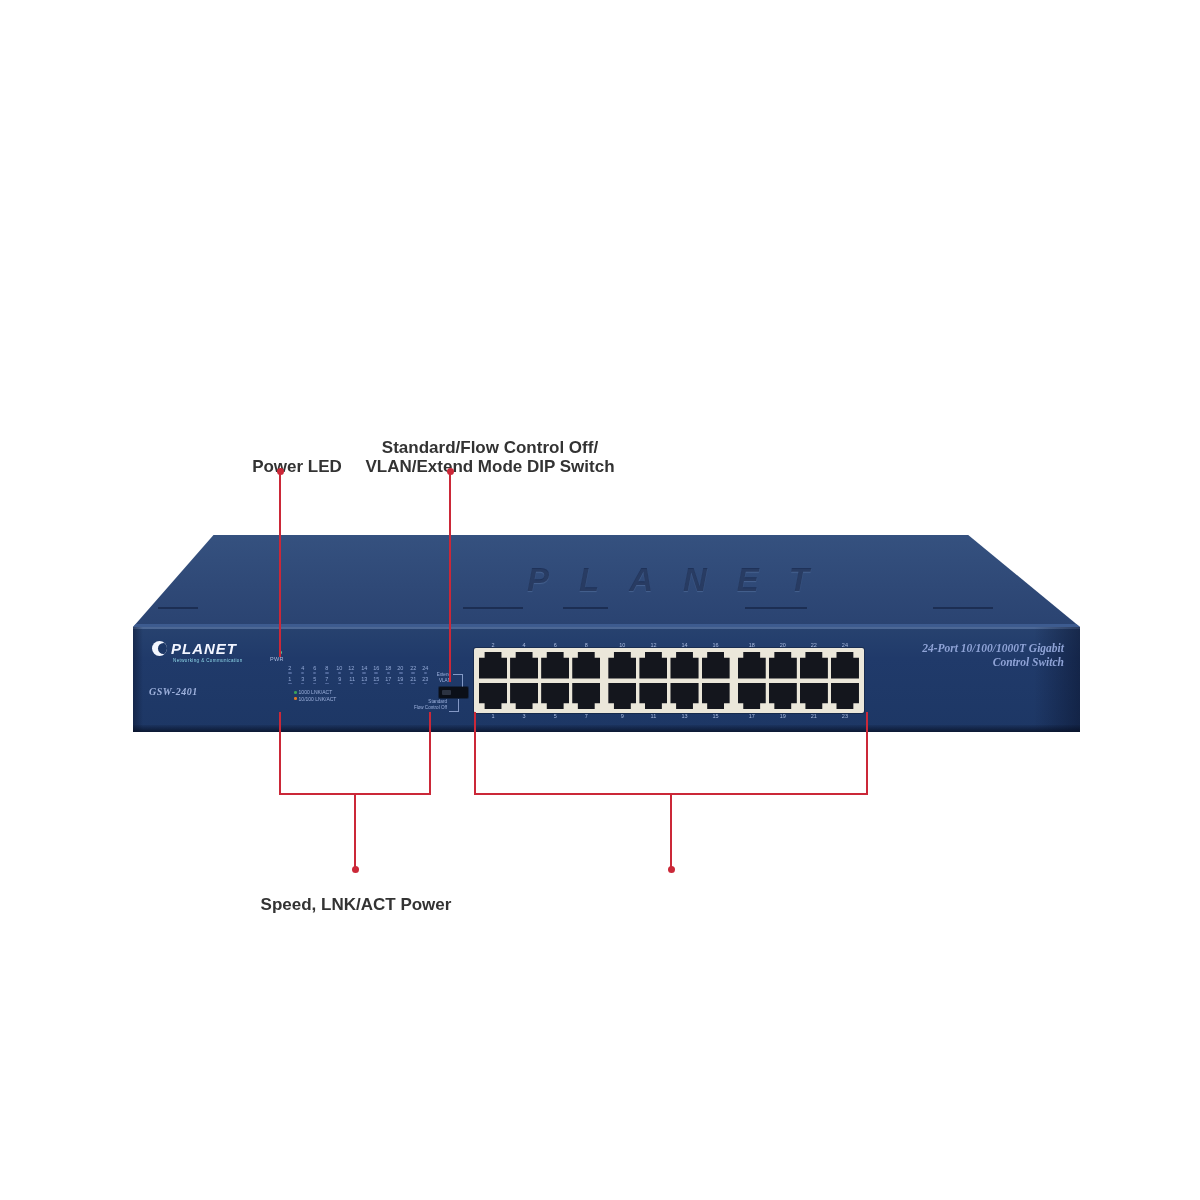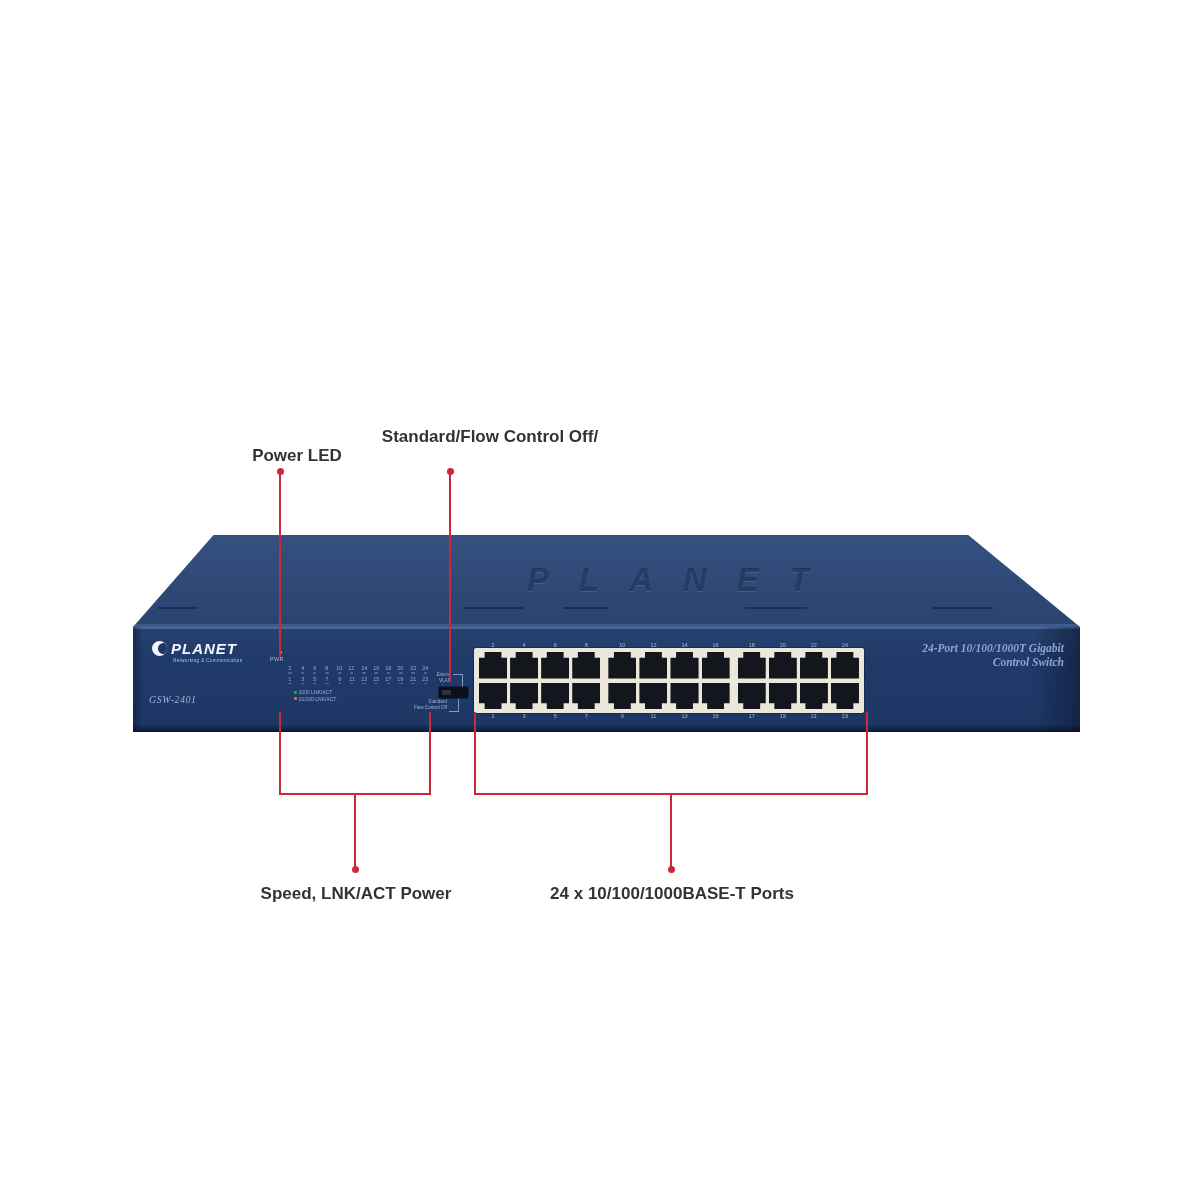--- a/index.html
+++ b/index.html
@@ -1,20 +1,20 @@
 <!DOCTYPE html>
 <html style="--annotation-line: #cb2838; --chassis-top: #2f4977; --chassis-front: #203a6a; --port-panel: #ebe7da; --led-green: #3aa05c; --led-orange: #e07a28; --text-light-blue: #9db1dd;"><head>
 <meta charset="utf-8">
 <style>
   html,body{margin:0;padding:0;}
   body{font-family:"Liberation Sans",sans-serif;background:#fff;}
   .canvas{position:relative;width:1200px;height:1200px;background:#ffffff;overflow:hidden;}
 
   
-  .ann{position:absolute;font-weight:bold;font-size:17px;line-height:19px;color:#333;text-align:center;}
+  .ann{position:absolute;font-weight:bold;font-size:17px;line-height:19px;color:#333;text-align:center;margin-top:11px;}
   .ann-power{left:217px;top:446px;width:160px;}
   .ann-dip{left:330px;top:427px;width:320px;}
   .ann-speed{left:235px;top:884px;width:242px;}
   .ann-ports{left:510px;top:884px;width:324px;}
 
   
   .rline{position:absolute;background:var(--annotation-line);z-index:6;}
   .rdot{position:absolute;width:7px;height:7px;border-radius:50%;background:var(--annotation-line);z-index:6;}
 
   
@@ -35,21 +35,21 @@
     background:linear-gradient(90deg,rgba(8,16,40,0),rgba(8,16,40,.5));}
   .side-shade-left{position:absolute;left:0;top:0;width:10px;height:100%;
     background:linear-gradient(270deg,rgba(8,16,40,0),rgba(8,16,40,.45));}
 
   
   .brand{position:absolute;left:19px;top:13px;display:flex;align-items:center;gap:4px;}
   .globe{width:15px;height:15px;border-radius:50%;background:#f4f7ff;position:relative;overflow:hidden;}
   .globe::after{content:"";position:absolute;left:6px;top:2px;width:11px;height:11px;border-radius:50%;background:#1d3765;}
   .brand-text{color:#f2f5ff;font-weight:bold;font-style:italic;font-size:15px;letter-spacing:1px;}
   .tagline{position:absolute;left:40px;top:31px;font-size:4.5px;color:#8fd8e8;letter-spacing:.4px;}
-  .model{position:absolute;left:16px;top:67px;font-family:"Liberation Serif",serif;font-weight:normal;font-style:italic;
+  .model{position:absolute;left:16px;top:59px;font-family:"Liberation Serif",serif;font-weight:bold;font-style:italic;
     font-size:10px;color:#9fb2dd;letter-spacing:.5px;}
   .product-name{position:absolute;right:16px;top:14px;text-align:right;font-family:"Liberation Serif",serif;
     font-weight:bold;font-style:italic;font-size:11.5px;line-height:14px;color:#8fa3d6;}
 
   
   .pwr{position:absolute;left:137px;top:29px;font-size:5.5px;color:#a9bade;letter-spacing:.3px;}
   .pwr-dot{position:absolute;left:146px;top:24px;width:2.5px;height:2.5px;border-radius:50%;background:#6fe09a;opacity:.8;}
   .led-grid{position:absolute;left:151px;top:38px;width:148px;}
   .led-row{display:flex;}
   .led-cell{width:12.3px;display:flex;flex-direction:column;align-items:center;gap:1px;margin-bottom:2px;}
@@ -83,20 +83,21 @@
   .pnum.bottom{bottom:-10px;}
 </style>
 </head>
 <body>
 
 <div class="canvas">
 
   <div class="ann ann-power">Power LED</div>
   <div class="ann ann-dip">
     <div>Standard/Flow Control Off/</div>
+    <div>VLAN/Extend Mode DIP Switch</div>
   </div>
 
   <div class="rdot" style="left:277px;top:468px;"></div>
   <div class="rline" style="left:279px;top:473px;width:2px;height:184px;"></div>
   <div class="rdot" style="left:447px;top:468px;"></div>
   <div class="rline" style="left:449px;top:473px;width:2px;height:209px;"></div>
 
   <div class="chassis-top">
     <div class="emboss">PLANET</div>
     <div class="vent" style="left:25px;width:40px;"></div>
@@ -338,15 +339,14 @@
   <div class="rline" style="left:279px;top:793px;width:152px;height:2px;"></div>
   <div class="rline" style="left:354px;top:795px;width:2px;height:74px;"></div>
   <div class="rdot" style="left:352px;top:866px;"></div>
   <div class="ann ann-speed">Speed, LNK/ACT Power</div>
 
   <div class="rline" style="left:474px;top:712px;width:2px;height:83px;"></div>
   <div class="rline" style="left:866px;top:712px;width:2px;height:83px;"></div>
   <div class="rline" style="left:474px;top:793px;width:394px;height:2px;"></div>
   <div class="rline" style="left:670px;top:795px;width:2px;height:74px;"></div>
   <div class="rdot" style="left:668px;top:866px;"></div>
-  <div class="ann ann-ports">24 x 10/100/1000BASE-T Ports</div>
 
 </div>
 
 </body></html>

